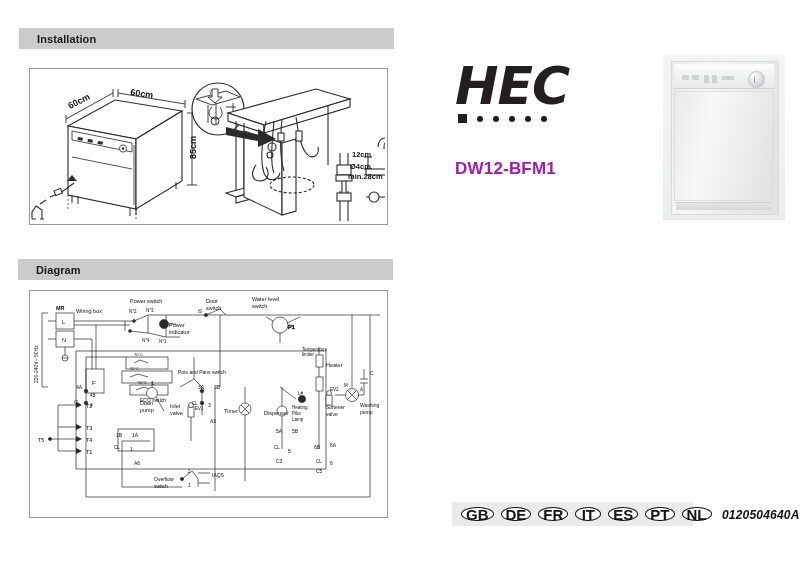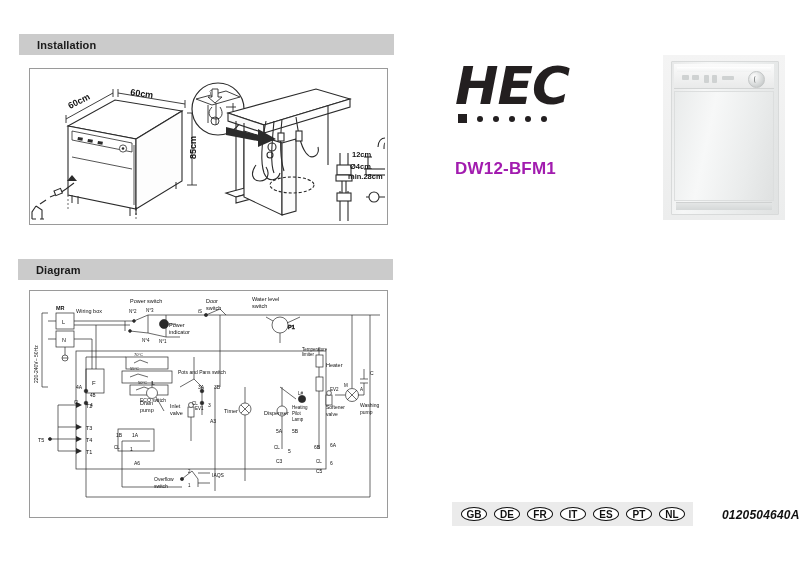--- a/index.html
+++ b/index.html
@@ -12,21 +12,21 @@
 
   
   .section-bar{
     position:absolute;background:#cbcbcb;height:21px;
     display:flex;align-items:center;
   }
   .section-bar .title{
     font-size:11px;font-weight:bold;color:#1a1a1a;
     padding-left:18px;letter-spacing:.1px;
   }
-  #bar-install{left:19px;top:34px;width:375px;}
+  #bar-install{left:19px;top:28px;width:375px;}
   #bar-diagram{left:18px;top:259px;width:375px;}
 
   
   .figbox{position:absolute;border:1px solid #9a9a9a;background:#fff;}
   #box-install{left:29px;top:68px;width:357px;height:155px;}
   #box-diagram{left:29px;top:290px;width:357px;height:226px;}
 
   
   #brand{position:absolute;left:455px;top:62px;width:190px;}
   .hec-logo{
@@ -63,21 +63,21 @@
     border:1px solid #dcdede;}
   .dw-kick{position:absolute;left:5px;bottom:3px;right:5px;height:7px;
     background:linear-gradient(#e4e6e6,#d5d8d8);border-top:1px solid #cfd1d1;}
 
   
   #langstrip{position:absolute;left:452px;top:502px;width:241px;height:24px;background:#ebebeb;}
   .lang-row{position:absolute;left:0;top:0;height:24px;display:flex;align-items:center;gap:7px;padding-left:9px;}
   .lang-badge{
     border:1.4px solid #111;border-radius:50%/50%;
     min-width:26px;height:14px;display:flex;align-items:center;justify-content:center;
-    font-size:10px;font-weight:bold;color:#111;background:#fff;padding:0 4px;
+    font-size:15px;font-weight:bold;color:#111;background:#fff;padding:0 4px;
     box-sizing:border-box;
   }
   #docnum{position:absolute;left:722px;top:508px;font-size:12px;font-weight:bold;color:#111;letter-spacing:.2px;font-style:italic;}
 
   
   svg{display:block;}
   .ln{fill:none;stroke:#2a2a2a;}
   .lbl{font-family:"Liberation Sans",sans-serif;fill:#111;}
 </style>
 </head>

